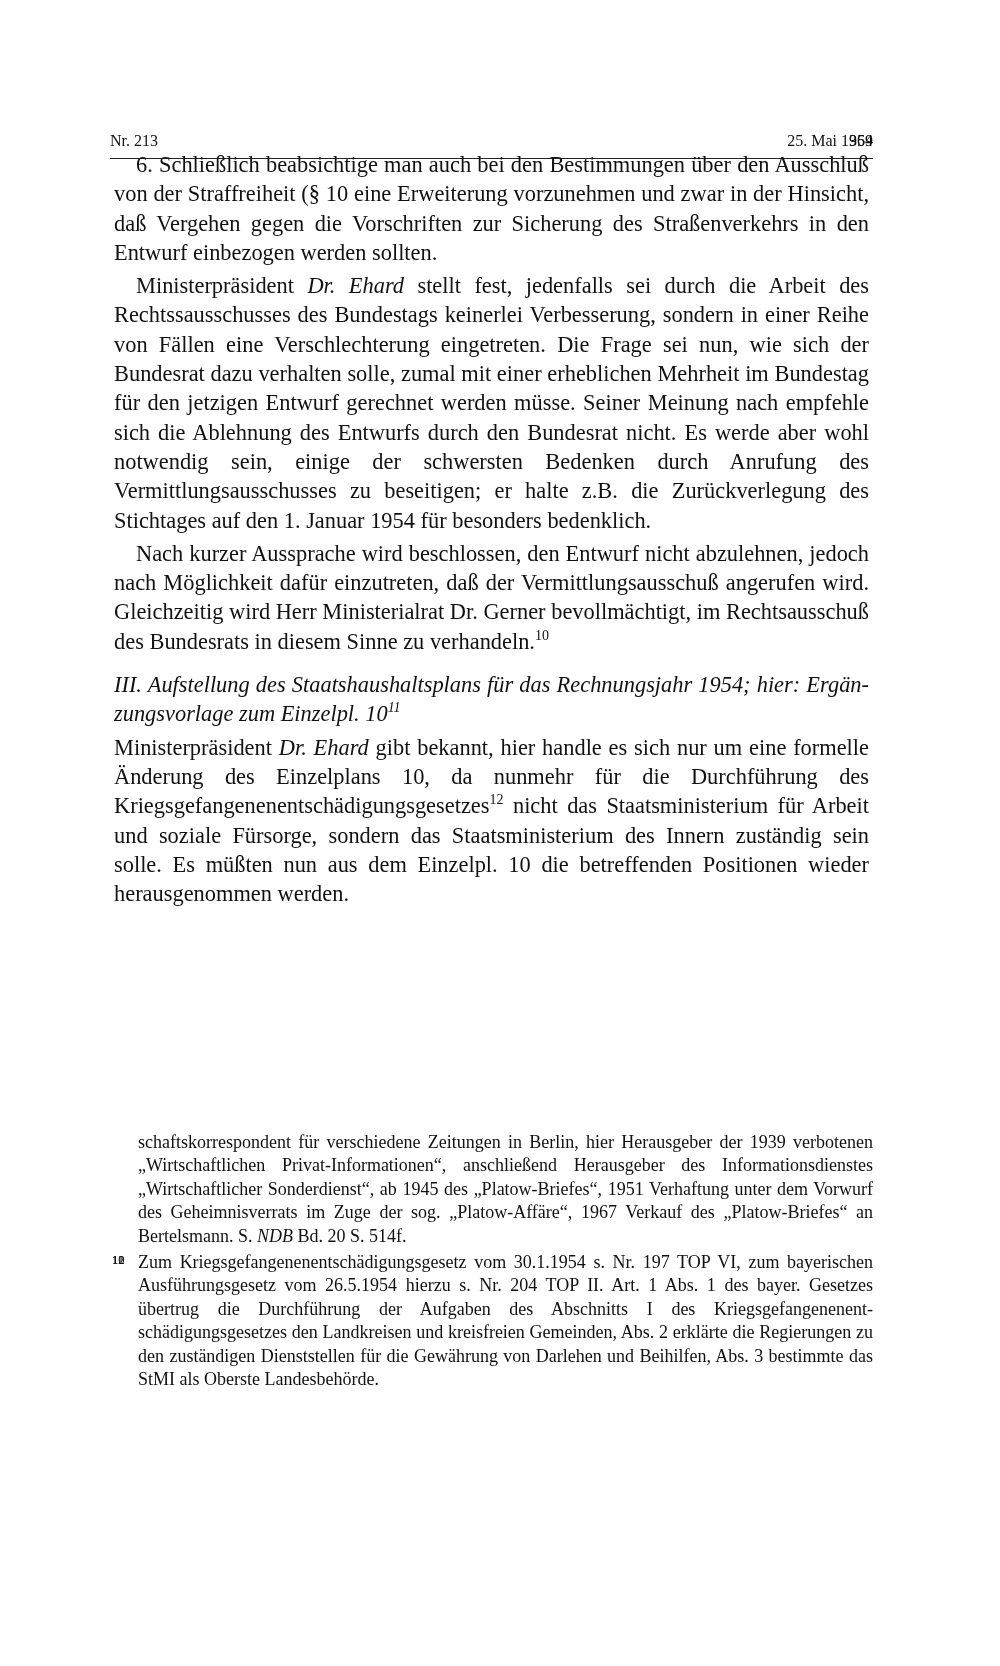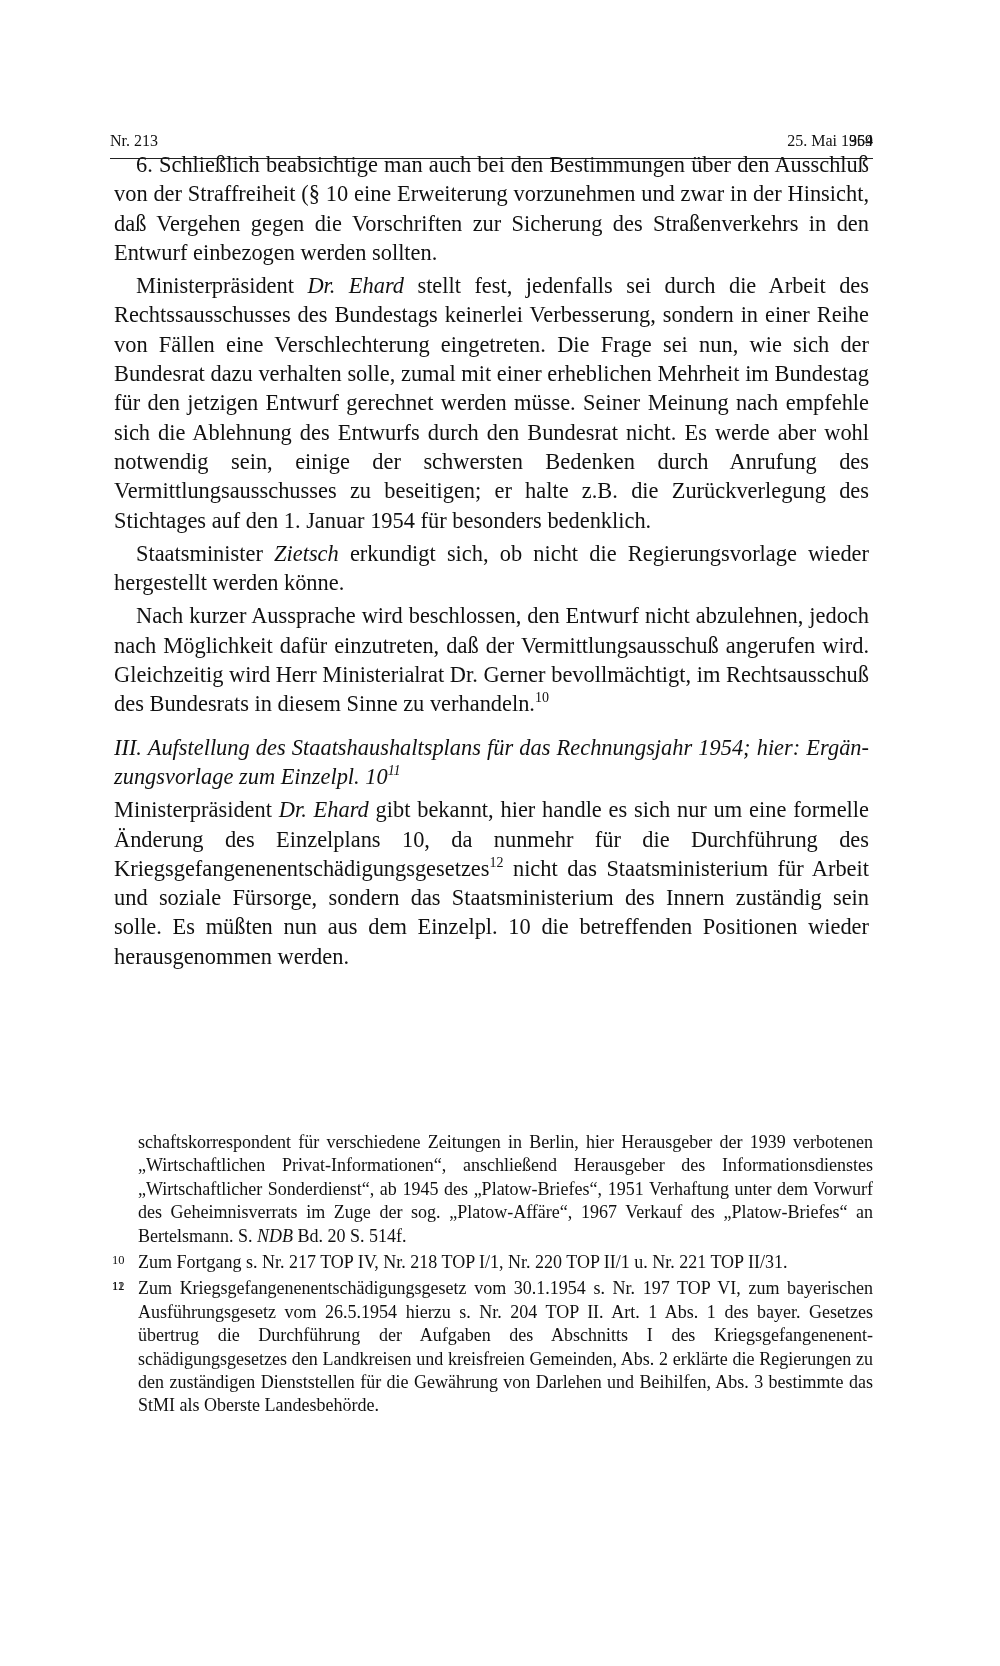--- a/index.html
+++ b/index.html
@@ -31,35 +31,33 @@
     <span class="left">Nr. 213</span>
     <span class="center">25. Mai 1954</span>
     <span class="right">369</span>
   </div>
 
   <div class="body-text">
     <p>6. Schließlich beabsichtige man auch bei den Bestimmungen über den Ausschluß von der Straffreiheit (§ 10 eine Erweiterung vorzunehmen und zwar in der Hinsicht, daß Vergehen gegen die Vorschriften zur Sicherung des Stra­ßenverkehrs in den Entwurf einbezogen werden sollten.</p>
 
     <p class="gap"><span>Ministerpräsident </span><em>Dr. Ehard</em><span> stellt fest, jedenfalls sei durch die Arbeit des Rechtssausschusses des Bundestags keinerlei Verbesserung, sondern in einer Reihe von Fällen eine Verschlechterung eingetreten. Die Frage sei nun, wie sich der Bundesrat dazu verhalten solle, zumal mit einer erheblichen Mehrheit im Bundestag für den jetzigen Entwurf gerechnet werden müsse. Seiner Meinung nach empfehle sich die Ablehnung des Entwurfs durch den Bundesrat nicht. Es werde aber wohl notwendig sein, einige der schwersten Bedenken durch Anru­fung des Vermittlungsausschusses zu beseitigen; er halte z.B. die Zurückverle­gung des Stichtages auf den 1. Januar 1954 für besonders bedenklich.</span></p>
 
-    <p class="gap"><span>Staatsminister </span><em>Zietsch</em><span> erkundigt sich, ob nicht die Regierungsvorlage wieder hergestellt werden könne.</span></p>
 
     <p class="gap"><span>Nach kurzer Aussprache wird beschlossen, den Entwurf nicht abzulehnen, jedoch nach Möglichkeit dafür einzutreten, daß der Vermittlungsausschuß angerufen wird. Gleichzeitig wird Herr Ministerialrat Dr. Gerner bevollmäch­tigt, im Rechtsausschuß des Bundesrats in diesem Sinne zu verhandeln.</span><sup>10</sup></p>
 
     <p class="heading"><span>III. Aufstellung des Staatshaushaltsplans für das Rechnungsjahr 1954; hier: Ergän­zungsvorlage zum Einzelpl. 10</span><sup>11</sup></p>
 
     <p class="noindent"><span>Ministerpräsident </span><em>Dr. Ehard</em><span> gibt bekannt, hier handle es sich nur um eine formelle Änderung des Einzelplans 10, da nunmehr für die Durchfüh­rung des Kriegsgefangenenentschädigungsgesetzes</span><sup>12</sup><span> nicht das Staatsministe­rium für Arbeit und soziale Fürsorge, sondern das Staatsministerium des Innern zuständig sein solle. Es müßten nun aus dem Einzelpl. 10 die betreffenden Posi­tionen wieder herausgenommen werden.</span></p>
   </div>
 
   <div class="footnotes">
     <div class="fn cont"><span>schaftskorrespondent für verschiedene Zeitungen in Berlin, hier Herausgeber der 1939 verbo­tenen „Wirtschaftlichen Privat-Informationen“, anschließend Herausgeber des Informations­dienstes „Wirtschaftlicher Sonderdienst“, ab 1945 des „Platow-Briefes“, 1951 Verhaftung unter dem Vorwurf des Geheimnisverrats im Zuge der sog. „Platow-Affäre“, 1967 Verkauf des „Platow-Briefes“ an Bertelsmann. S. </span><em>NDB</em><span> Bd. 20 S. 514f.</span></div>
 
     <div class="fn">
       <span class="num">10</span>
-      <span>Zum Fortgang s. Nr. 217 TOP IV, Nr. 218 TOP I/1, Nr. 220 TOP II/1 u. Nr. 221 TOP II/31.</span>
     </div>
     <div class="fn">
       <span class="num">11</span>
     </div>
     <div class="fn">
       <span class="num">12</span>
       <span>Zum Kriegsgefangenenentschädigungsgesetz vom 30.1.1954 s. Nr. 197 TOP VI, zum baye­rischen Ausführungsgesetz vom 26.5.1954 hierzu s. Nr. 204 TOP II. Art. 1 Abs. 1 des bayer. Gesetzes übertrug die Durchführung der Aufgaben des Abschnitts I des Kriegsgefangenenent­schädigungsgesetzes den Landkreisen und kreisfreien Gemeinden, Abs. 2 erklärte die Regie­rungen zu den zuständigen Dienststellen für die Gewährung von Darlehen und Beihilfen, Abs. 3 bestimmte das StMI als Oberste Landesbehörde.</span>
     </div>
   </div>
 

